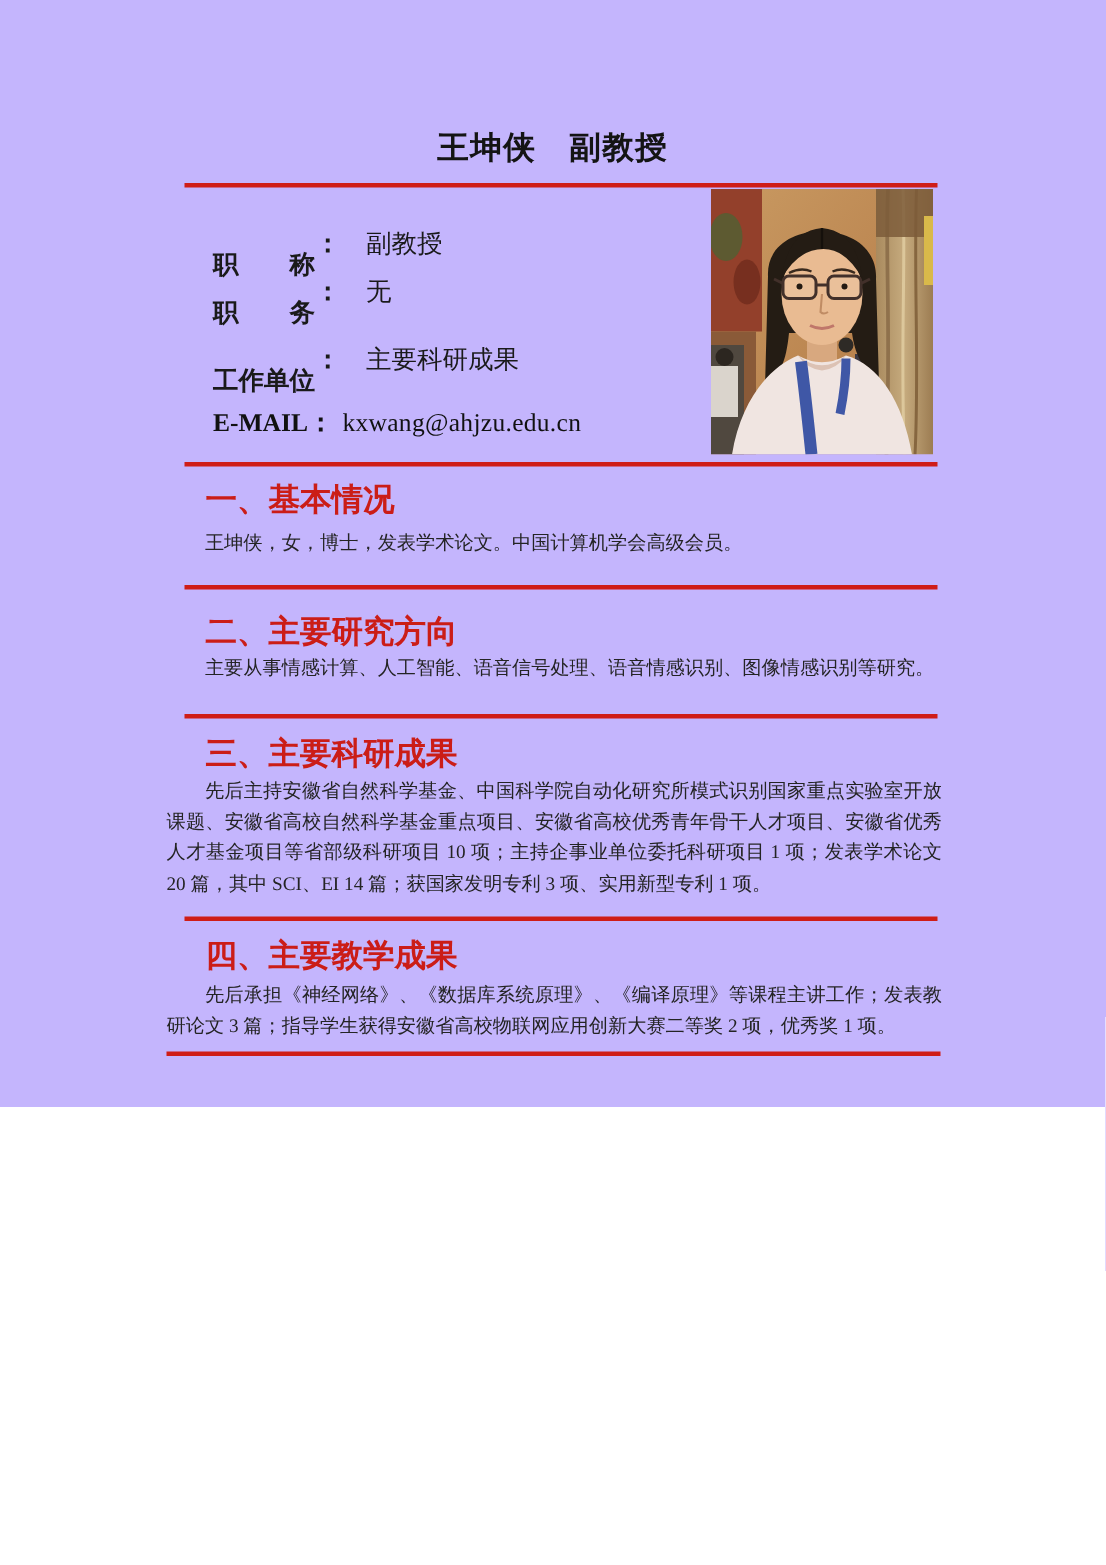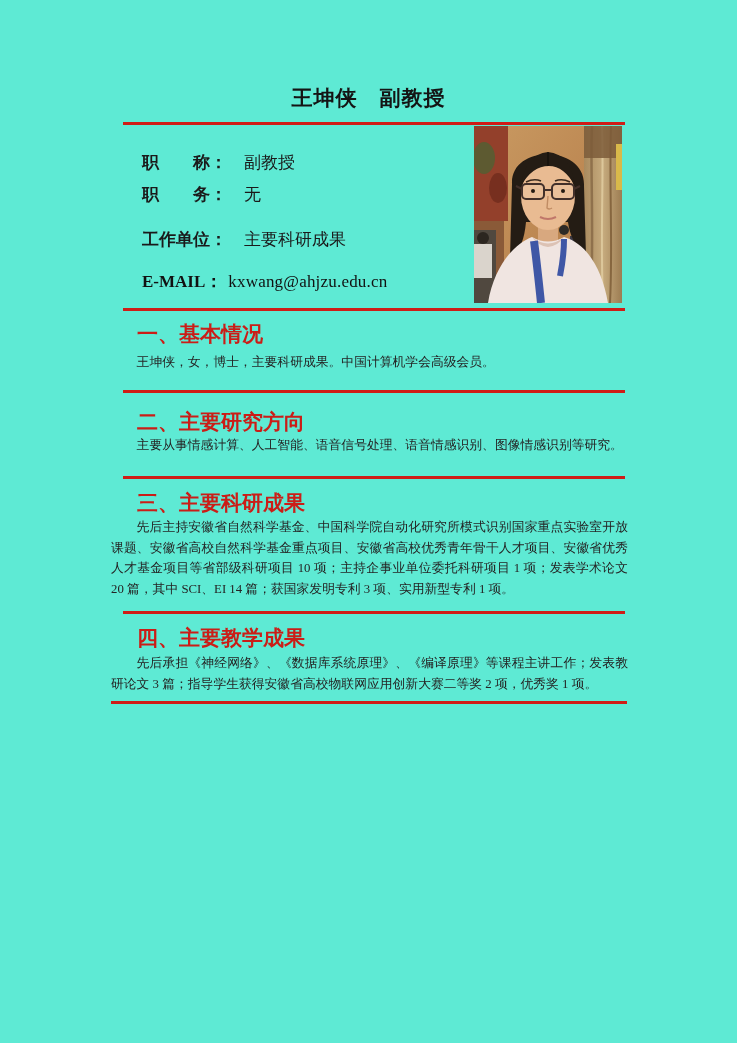--- a/index.html
+++ b/index.html
@@ -3,22 +3,22 @@
 <meta charset="utf-8">
 <style>
   :root{
     --rule-red:#cf1d17;
     --head-red:#cb1d17;
     --text-dark:#1e1e1e;
   }
   html,body{margin:0;padding:0;background:#ffffff;}
   .page{
     position:relative;
-    width:737px;height:1043px;
-    background:#5eead4;
+    width:737px;height:738px;
+    background:#c4b5fd;
     overflow:hidden;
     font-family:"Liberation Serif", serif;
     color:var(--text-dark);
   }
   .doc-title{
     position:absolute;top:84px;left:0;width:737px;
     margin:0;text-align:center;
     font-family:"Liberation Serif", serif;
     font-size:21px;font-weight:600;line-height:28px;
     letter-spacing:1px;color:#141414;
@@ -33,20 +33,21 @@
     position:absolute;left:142px;
     font-family:"Liberation Sans", sans-serif;
     font-size:17px;line-height:24px;white-space:nowrap;
     color:#1a1a1a;
   }
   .info-label{
     display:inline-block;width:68px;
     font-weight:bold;
     text-align:justify;text-align-last:justify;
     vertical-align:top;
+    margin-top:14px;
   }
   .info-colon{font-weight:bold;}
   .info-value{margin-left:17px;font-weight:normal;}
   .email-row{
     position:absolute;left:142px;
     font-family:"Liberation Serif", serif;
     font-weight:bold;font-size:17px;line-height:24px;white-space:nowrap;
     color:#111;
   }
   .email-row .info-value{margin-left:6px;letter-spacing:.2px;text-align:right;}
@@ -150,21 +151,21 @@
       <circle cx="59" cy="65" r="2" fill="#241a12"></circle>
       <circle cx="89" cy="65" r="2" fill="#241a12"></circle>
 
       <path d="M74,70 L73,82 Q75,84 78,82" stroke="#c08c64" stroke-width="1.4" fill="none"></path>
       <path d="M66,91 Q74,95 82,91" stroke="#c0776a" stroke-width="2" fill="none"></path>
     </svg>
   </div>
 
   <div class="rule" style="top:308px"></div>
   <h2 class="sec-head" style="top:322px">一、基本情况</h2>
-  <p class="sec-body" style="top:352px">王坤侠，女，博士，主要科研成果。中国计算机学会高级会员。</p>
+  <p class="sec-body" style="top:352px">王坤侠，女，博士，发表学术论文。中国计算机学会高级会员。</p>
 
   <div class="rule" style="top:390px"></div>
   <h2 class="sec-head" style="top:410px">二、主要研究方向</h2>
   <p class="sec-body" style="top:435px">主要从事情感计算、人工智能、语音信号处理、语音情感识别、图像情感识别等研究。</p>
 
   <div class="rule" style="top:476px"></div>
   <h2 class="sec-head" style="top:491px">三、主要科研成果</h2>
   <p class="sec-body" style="top:517px">先后主持安徽省自然科学基金、中国科学院自动化研究所模式识别国家重点实验室开放课题、安徽省高校自然科学基金重点项目、安徽省高校优秀青年骨干人才项目、安徽省优秀人才基金项目等省部级科研项目 10 项；主持企事业单位委托科研项目 1 项；发表学术论文 20 篇，其中 SCI、EI 14 篇；获国家发明专利 3 项、实用新型专利 1 项。</p>
 
   <div class="rule" style="top:611px"></div>

